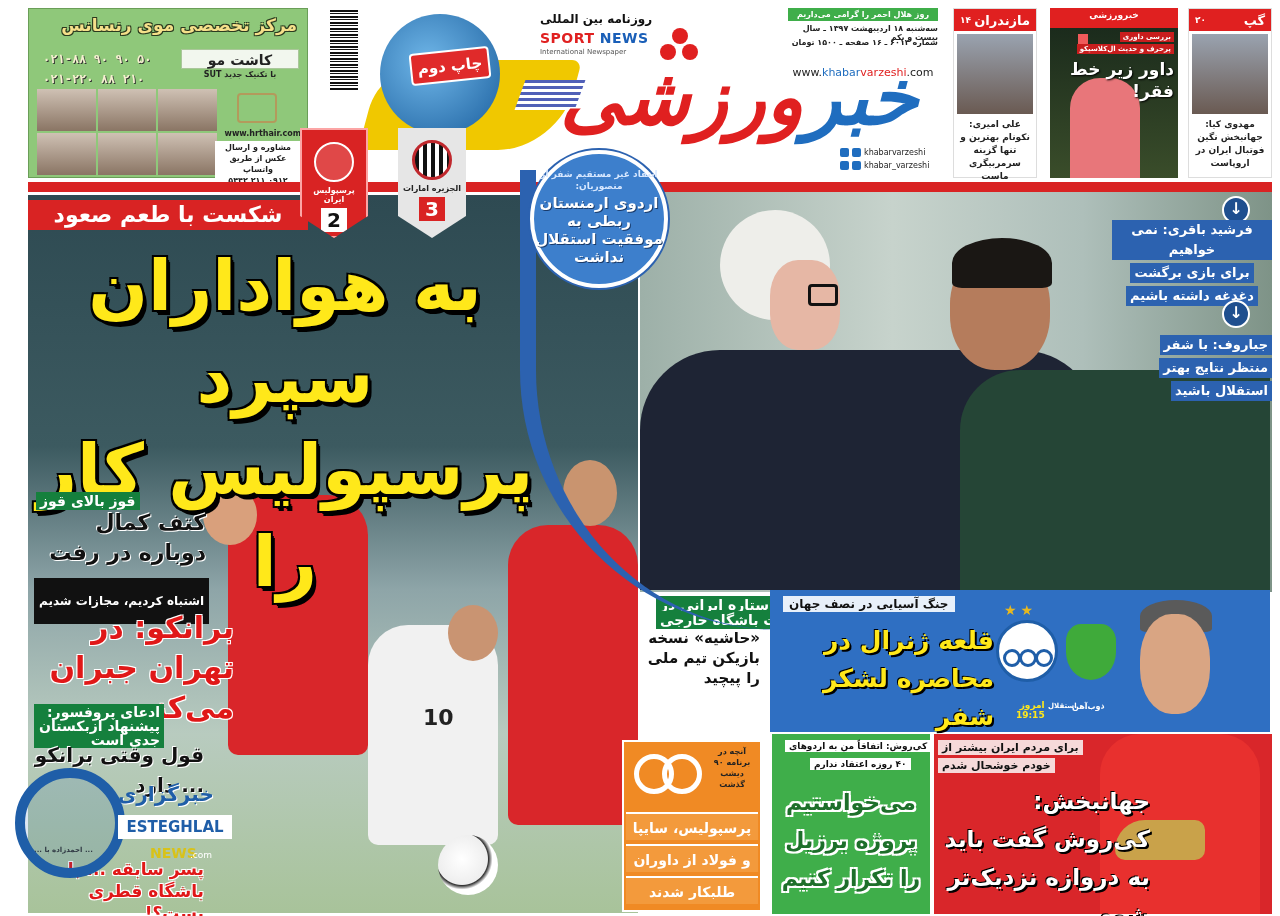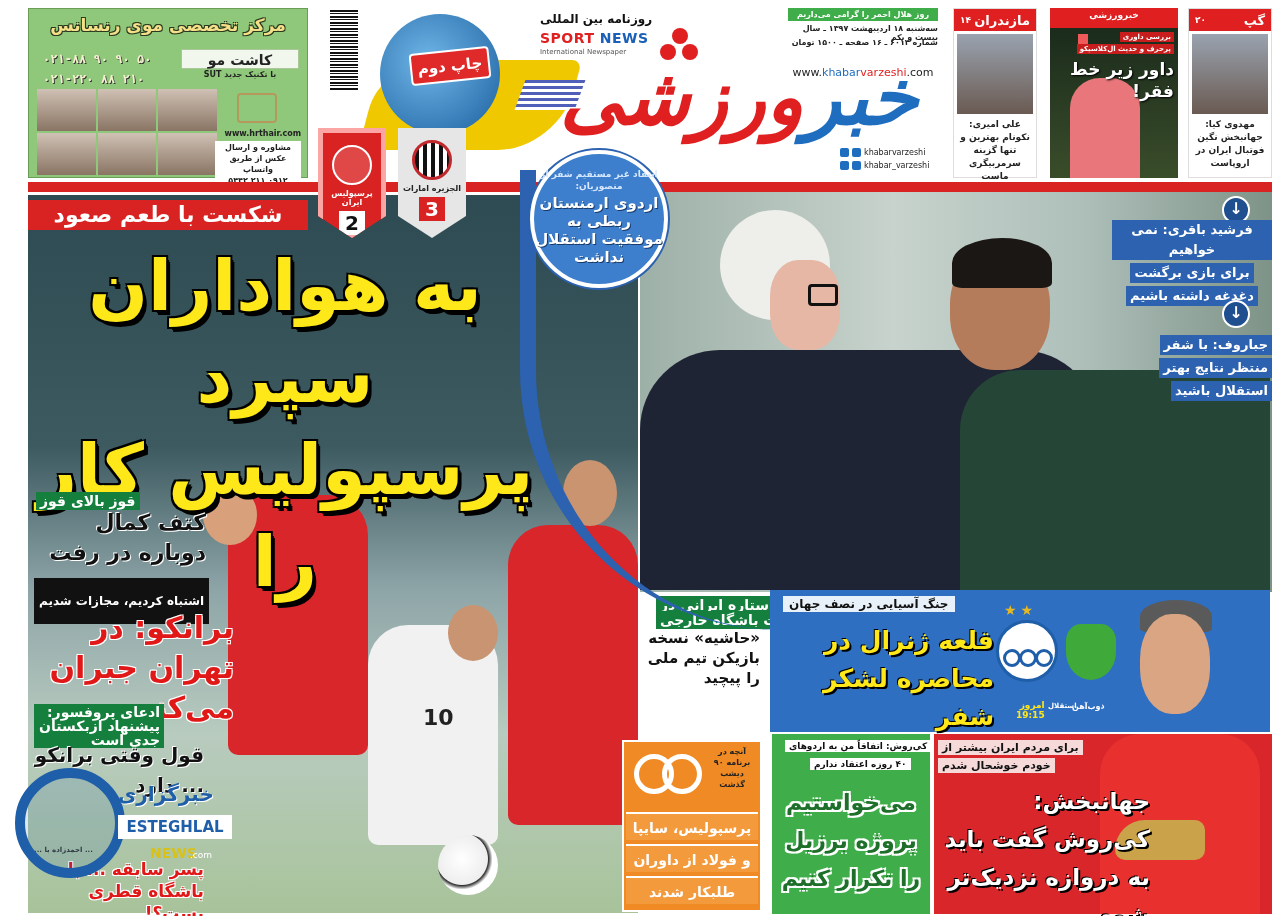--- a/index.html
+++ b/index.html
@@ -2,21 +2,21 @@
 <html><head>
 <meta charset="utf-8">
 <style>
   * { box-sizing: border-box; margin: 0; padding: 0; }
   html, body { width: 1280px; height: 916px; overflow: hidden; background: #ffffff; }
   body { position: relative; font-family: "DejaVu Sans", sans-serif; direction: rtl; }
   .abs { position: absolute; }
 
   
   #ad { left: 28px; top: 8px; width: 280px; height: 170px; background: #8fc87a; border: 1px solid #6a9e58; direction: rtl; }
-  #ad .title { position: absolute; top: 6px; right: 10px; left: 10px; text-align: center; font-size: 17px; font-weight: bold; color: #f5e08a; text-shadow: 1px 1px 0 #2b3a1f, -1px -1px 0 #2b3a1f, 1px -1px 0 #2b3a1f, -1px 1px 0 #2b3a1f; }
+  #ad .title { position: absolute; top: 6px; right: 10px; left: 10px; font-size: 17px; font-weight: bold; color: #f5e08a; text-shadow: 1px 1px 0 #2b3a1f, -1px -1px 0 #2b3a1f, 1px -1px 0 #2b3a1f, -1px 1px 0 #2b3a1f; }
   #ad .box { position: absolute; top: 40px; right: 8px; width: 118px; height: 20px; background: #f2f7ee; border: 1px solid #aac79a; text-align: center; }
   #ad .box .l1 { font-size: 14px; font-weight: bold; color: #222; line-height: 20px; }
   #ad .box .l2 { font-size: 8px; font-weight: bold; color: #222; }
   #ad .phones { position: absolute; top: 40px; left: 14px; width: 140px; font-family: "DejaVu Sans Mono", monospace; font-size: 12px; font-weight: bold; color: #f5f0d0; text-shadow: 1px 1px 0 #333; line-height: 20px; direction: ltr; text-align: left; }
   #ad .photos { position: absolute; left: 8px; top: 80px; width: 180px; height: 86px; display: grid; grid-template-columns: repeat(3, 1fr); gap: 2px; }
   #ad .photos div { background: linear-gradient(#cfc1b4, #8a7564); }
   #ad .logo { position: absolute; right: 30px; top: 84px; width: 40px; height: 30px; border: 2px solid #b39a5c; border-radius: 4px; }
   #ad .web { position: absolute; right: 6px; top: 120px; font-size: 8px; font-weight: bold; color: #222; direction: ltr; }
   #ad .info { position: absolute; right: 6px; top: 132px; width: 86px; background: #fff; font-size: 8px; font-weight: bold; color: #222; text-align: center; line-height: 11px; padding: 1px; }
 
@@ -64,21 +64,21 @@
   #ref-box .k1 { top: 4px; } #ref-box .k2 { top: 16px; }
   #ref-box .hl { position: absolute; right: 4px; top: 30px; font-size: 17px; font-weight: bold; color: #fff; line-height: 22px; text-align: right; text-shadow: 1px 1px 2px #000; }
   #ref-box .referee { position: absolute; left: 20px; bottom: 0; width: 70px; height: 100px; background: #e8767a; border-radius: 30px 30px 0 0; }
   #ref-box .card { position: absolute; left: 28px; top: 6px; width: 10px; height: 14px; background: #f05a5a; }
 
   
   #red-rule { left: 28px; top: 182px; width: 1244px; height: 10px; background: #d92323; }
 
   
   .score-badge { top: 128px; width: 68px; height: 110px; clip-path: polygon(0 0,100% 0,100% 80%,50% 100%,0 80%); }
-  #badge-persepolis { left: 318px; background: #d92323; border: 5px solid #fca5a5; }
+  #badge-persepolis { left: 300px; background: #d92323; border: 2px solid #fca5a5; }
   #badge-jazira { left: 398px; background: #e6e6e6; }
   .score-badge .crest { width: 40px; height: 40px; margin: 12px auto 4px; border-radius: 50%; }
   #badge-persepolis .crest { background: #e04848; border: 2px solid #fff; }
   #badge-jazira .crest { background: repeating-linear-gradient(90deg,#111 0 4px,#fff 4px 8px); border: 3px solid #c0282d; }
   .score-badge .team { font-size: 8px; font-weight: bold; text-align: center; }
   #badge-persepolis .team { color: #fff; } #badge-jazira .team { color: #222; }
   .score-badge .num { width: 26px; height: 24px; margin: 4px auto 0; font-size: 20px; font-weight: bold; text-align: center; line-height: 24px; }
   #badge-persepolis .num { background: #fff; color: #111; }
   #badge-jazira .num { background: #d92323; color: #fff; }
 

